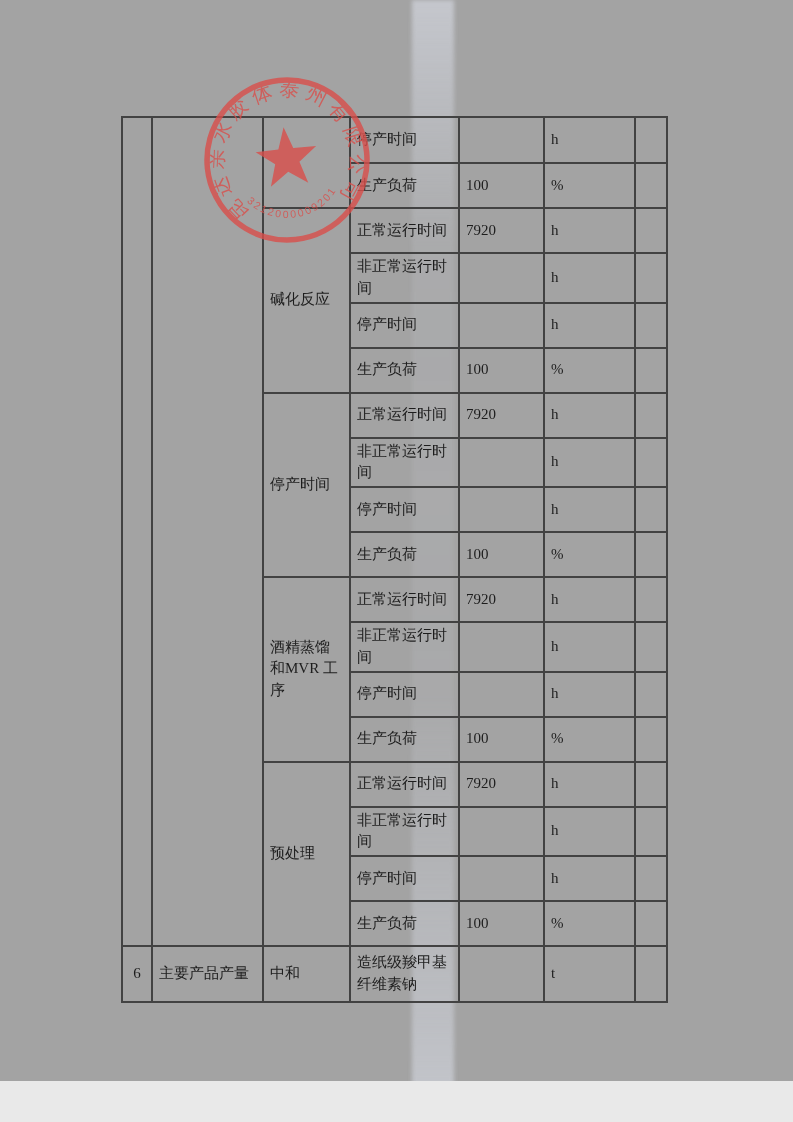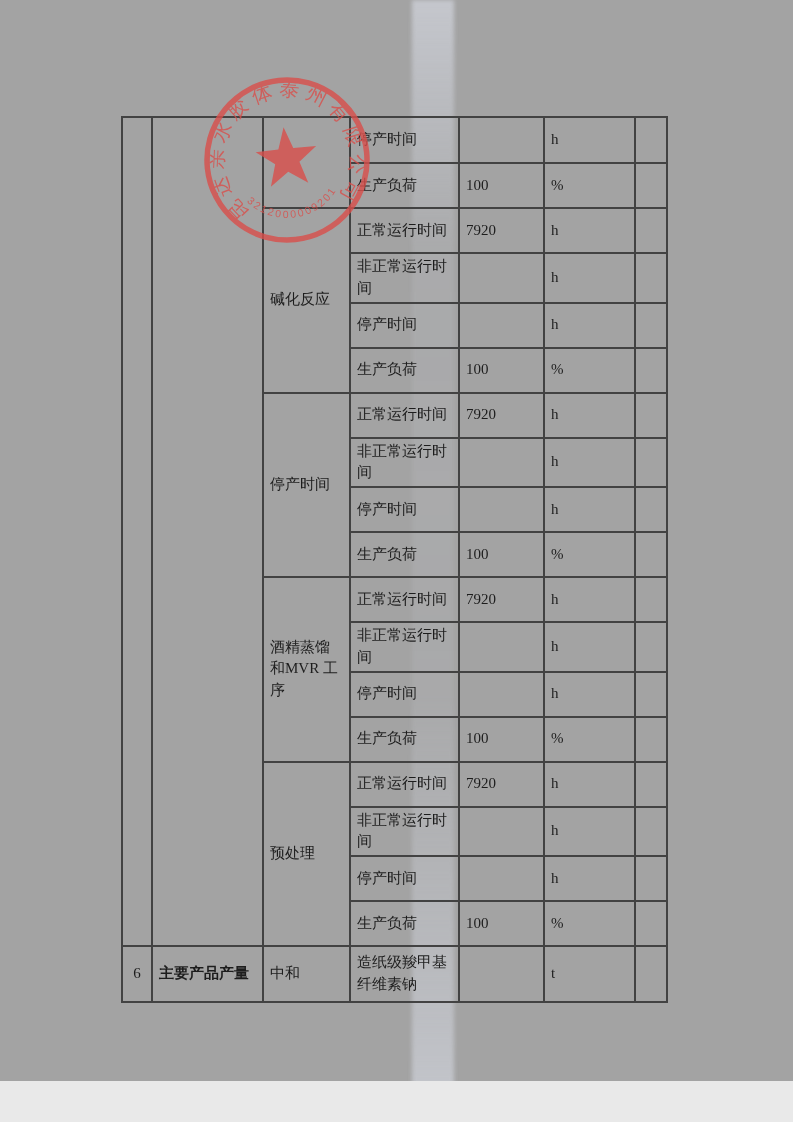--- a/index.html
+++ b/index.html
@@ -30,21 +30,21 @@
     font-size:15px;color:#1d1d1d;
     padding:2px 6px;vertical-align:middle;
     line-height:1.45;
     overflow:hidden;
     word-break:break-all;
   }
   tr.r{height:45px;}
   tr.r-first{height:46px;}
   tr.r-last{height:56px;}
   td.c-seq{text-align:center;padding:2px 2px;}
-  td.c-cat{padding-left:8px;font-weight:bold;}
+  td.c-cat{padding-left:8px;}
   td.c-grp{padding-left:7px;margin-top:32px;}
   td.c-lab{padding-left:7px;}
   td.c-val{padding-left:9px;margin-left:44px;}
   td.c-unit{padding-left:8px;}
   td.c-end{padding:0;}
   
   .seal{
     position:absolute;left:200px;top:73px;width:174px;height:174px;
     opacity:0.8;transform:rotate(-6deg);
     pointer-events:none;

